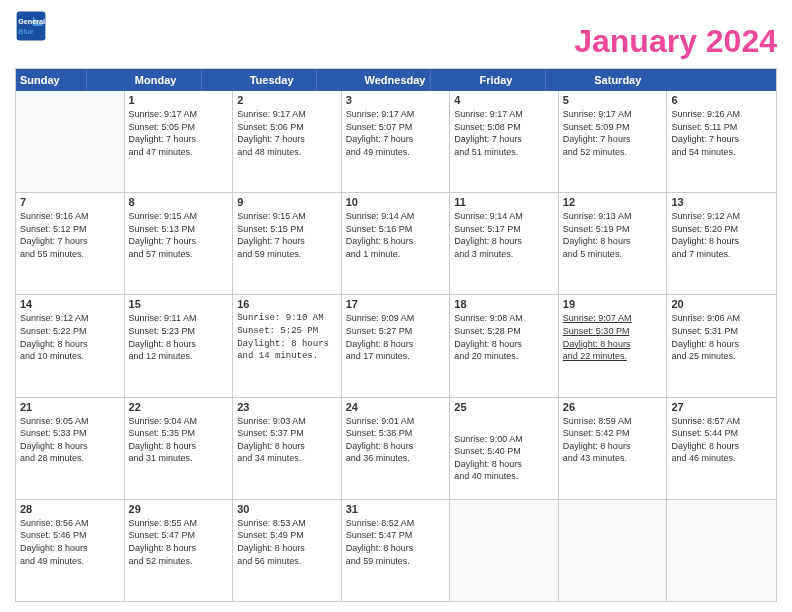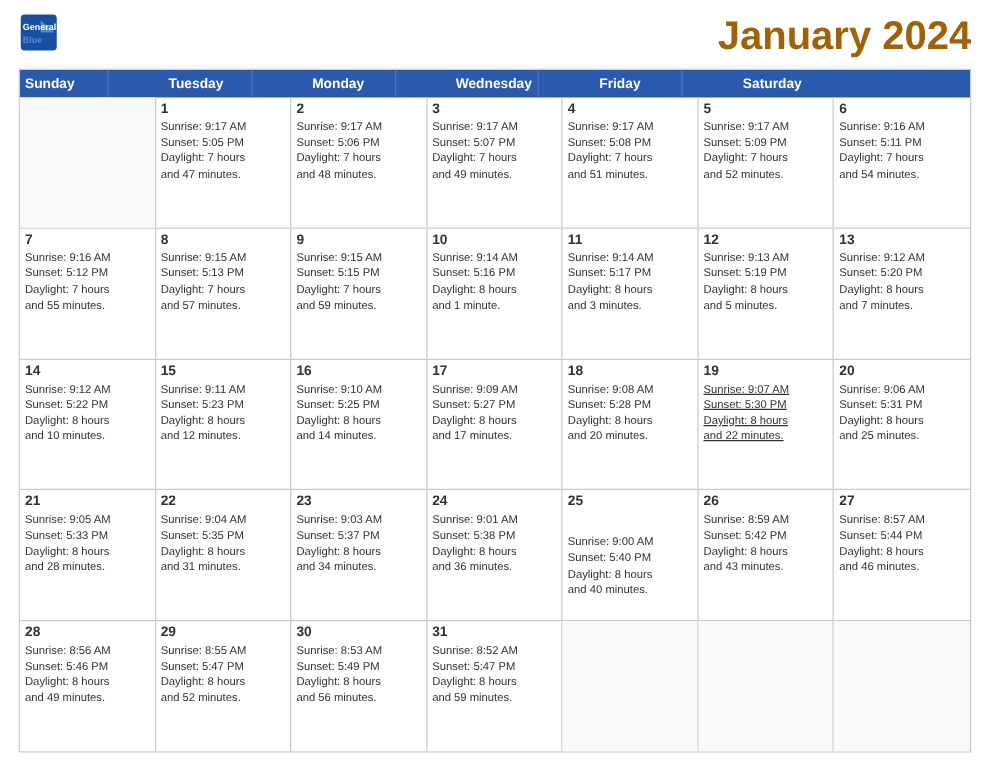--- a/index.html
+++ b/index.html
@@ -31,21 +31,22 @@
     .logo-icon {
       width: 32px;
       height: 32px;
     }
     .title-block {
       text-align: right;
     }
     .main-title {
       font-size: 32px;
       font-weight: bold;
-      color: #a16207;
+      color: #ec4899;
+      margin-top: 13px;
     }
     .subtitle {
       font-size: 14px;
       color: #555;
     }
     .calendar {
       flex: 1;
       display: flex;
       flex-direction: column;
       border: 1px solid #ccc;
@@ -113,22 +114,22 @@
       </svg>
     </div>
     <div class="title-block">
       <div class="main-title">January 2024</div>
     </div>
   </div>
 
   <div class="calendar">
     <div class="day-headers">
     <div class="day-header">Sunday</div>
+        <div class="day-header">Monday</div>
         <div class="day-header">Tuesday</div>
-        <div class="day-header">Monday</div>
         <div class="day-header">Wednesday</div>
         <div class="day-header">Friday</div>
         <div class="day-header">Saturday</div>
       </div>
     <div class="weeks">
     <div class="week">
           <div class="day-cell empty"></div>
           <div class="day-cell">
             <div class="day-num">1</div>
             <div class="day-info" style="white-space: pre-line;">Sunrise: 9:17 AM
@@ -233,21 +234,21 @@
           </div>
           <div class="day-cell">
             <div class="day-num">15</div>
             <div class="day-info" style="white-space: pre-line;">Sunrise: 9:11 AM
 Sunset: 5:23 PM
 Daylight: 8 hours
 and 12 minutes.</div>
           </div>
           <div class="day-cell">
             <div class="day-num">16</div>
-            <div class="day-info" style="white-space: pre-line;">Sunrise: 9:10 AM
+            <div class="day-info" style="white-space: pre-line; font-family: Liberation Mono, monospace;">Sunrise: 9:10 AM
 Sunset: 5:25 PM
 Daylight: 8 hours
 and 14 minutes.</div>
           </div>
           <div class="day-cell">
             <div class="day-num">17</div>
             <div class="day-info" style="white-space: pre-line;">Sunrise: 9:09 AM
 Sunset: 5:27 PM
 Daylight: 8 hours
 and 17 minutes.</div>

